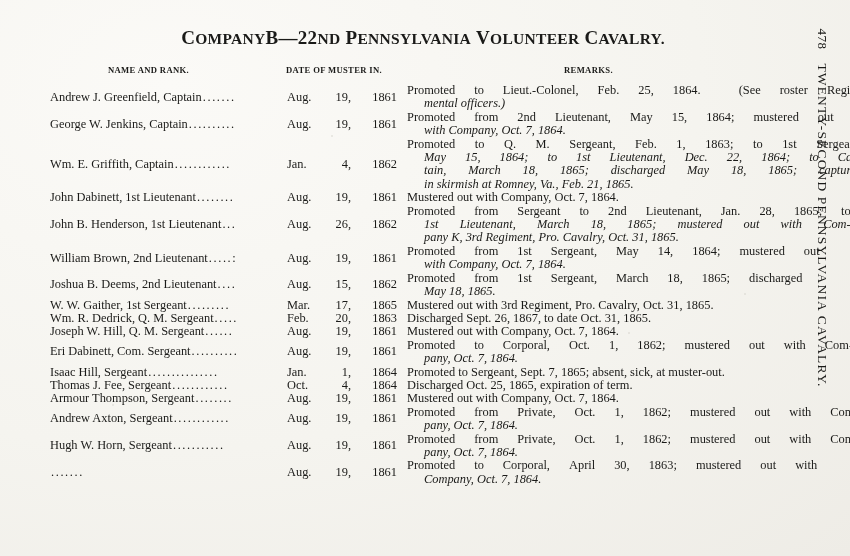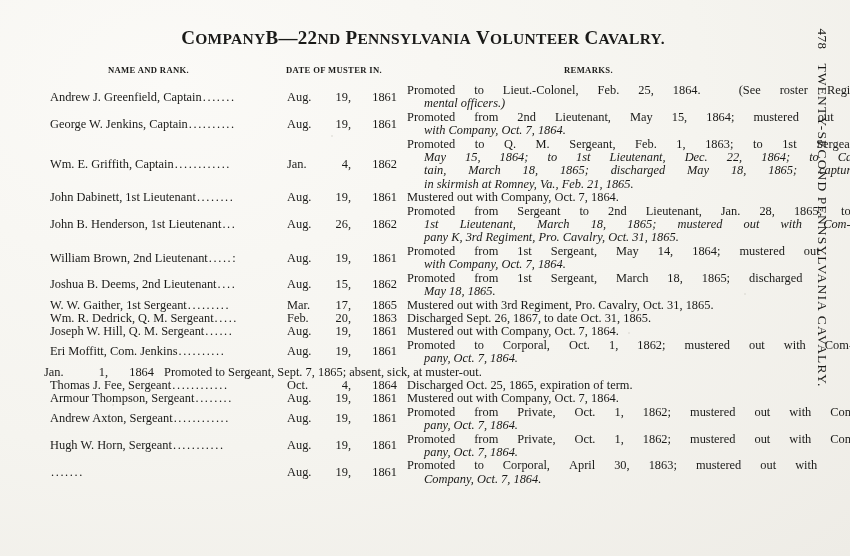--- a/index.html
+++ b/index.html
@@ -452,21 +452,21 @@
             <span class="d-mon">Aug.</span>
             <span class="d-day">19,</span>
             <span class="d-year">1861</span>
           </div>
           <div class="c-remarks">
             <span class="rline">Mustered out with Company, Oct. 7, 1864.</span>
           </div>
         </div>
         <div class="row">
           <div class="c-name">
-            <span class="name-text">Eri Moffitt, Com. Jenkins</span>
+            <span class="name-text">Eri Dabinett, Com. Sergeant</span>
             <span class="leaders">..........</span>
           </div>
           <div class="c-date">
             <span class="d-mon">Aug.</span>
             <span class="d-day">19,</span>
             <span class="d-year">1861</span>
           </div>
           <div class="c-remarks">
             <span class="rline j">
               <span>Promoted</span>
@@ -477,20 +477,24 @@
               <span>1862;</span>
               <span>mustered</span>
               <span>out</span>
               <span>with</span>
               <span>Com-</span>
             </span>
             <span class="rline indent">pany, Oct. 7, 1864.</span>
           </div>
         </div>
         <div class="row gap-before">
+          <div class="c-name">
+            <span class="name-text">Isaac Hill, Sergeant</span>
+            <span class="leaders">...............</span>
+          </div>
           <div class="c-date">
             <span class="d-mon">Jan.</span>
             <span class="d-day">1,</span>
             <span class="d-year">1864</span>
           </div>
           <div class="c-remarks">
             <span class="rline">Promoted to Sergeant, Sept. 7, 1865; absent, sick, at muster-out.</span>
           </div>
         </div>
         <div class="row">

